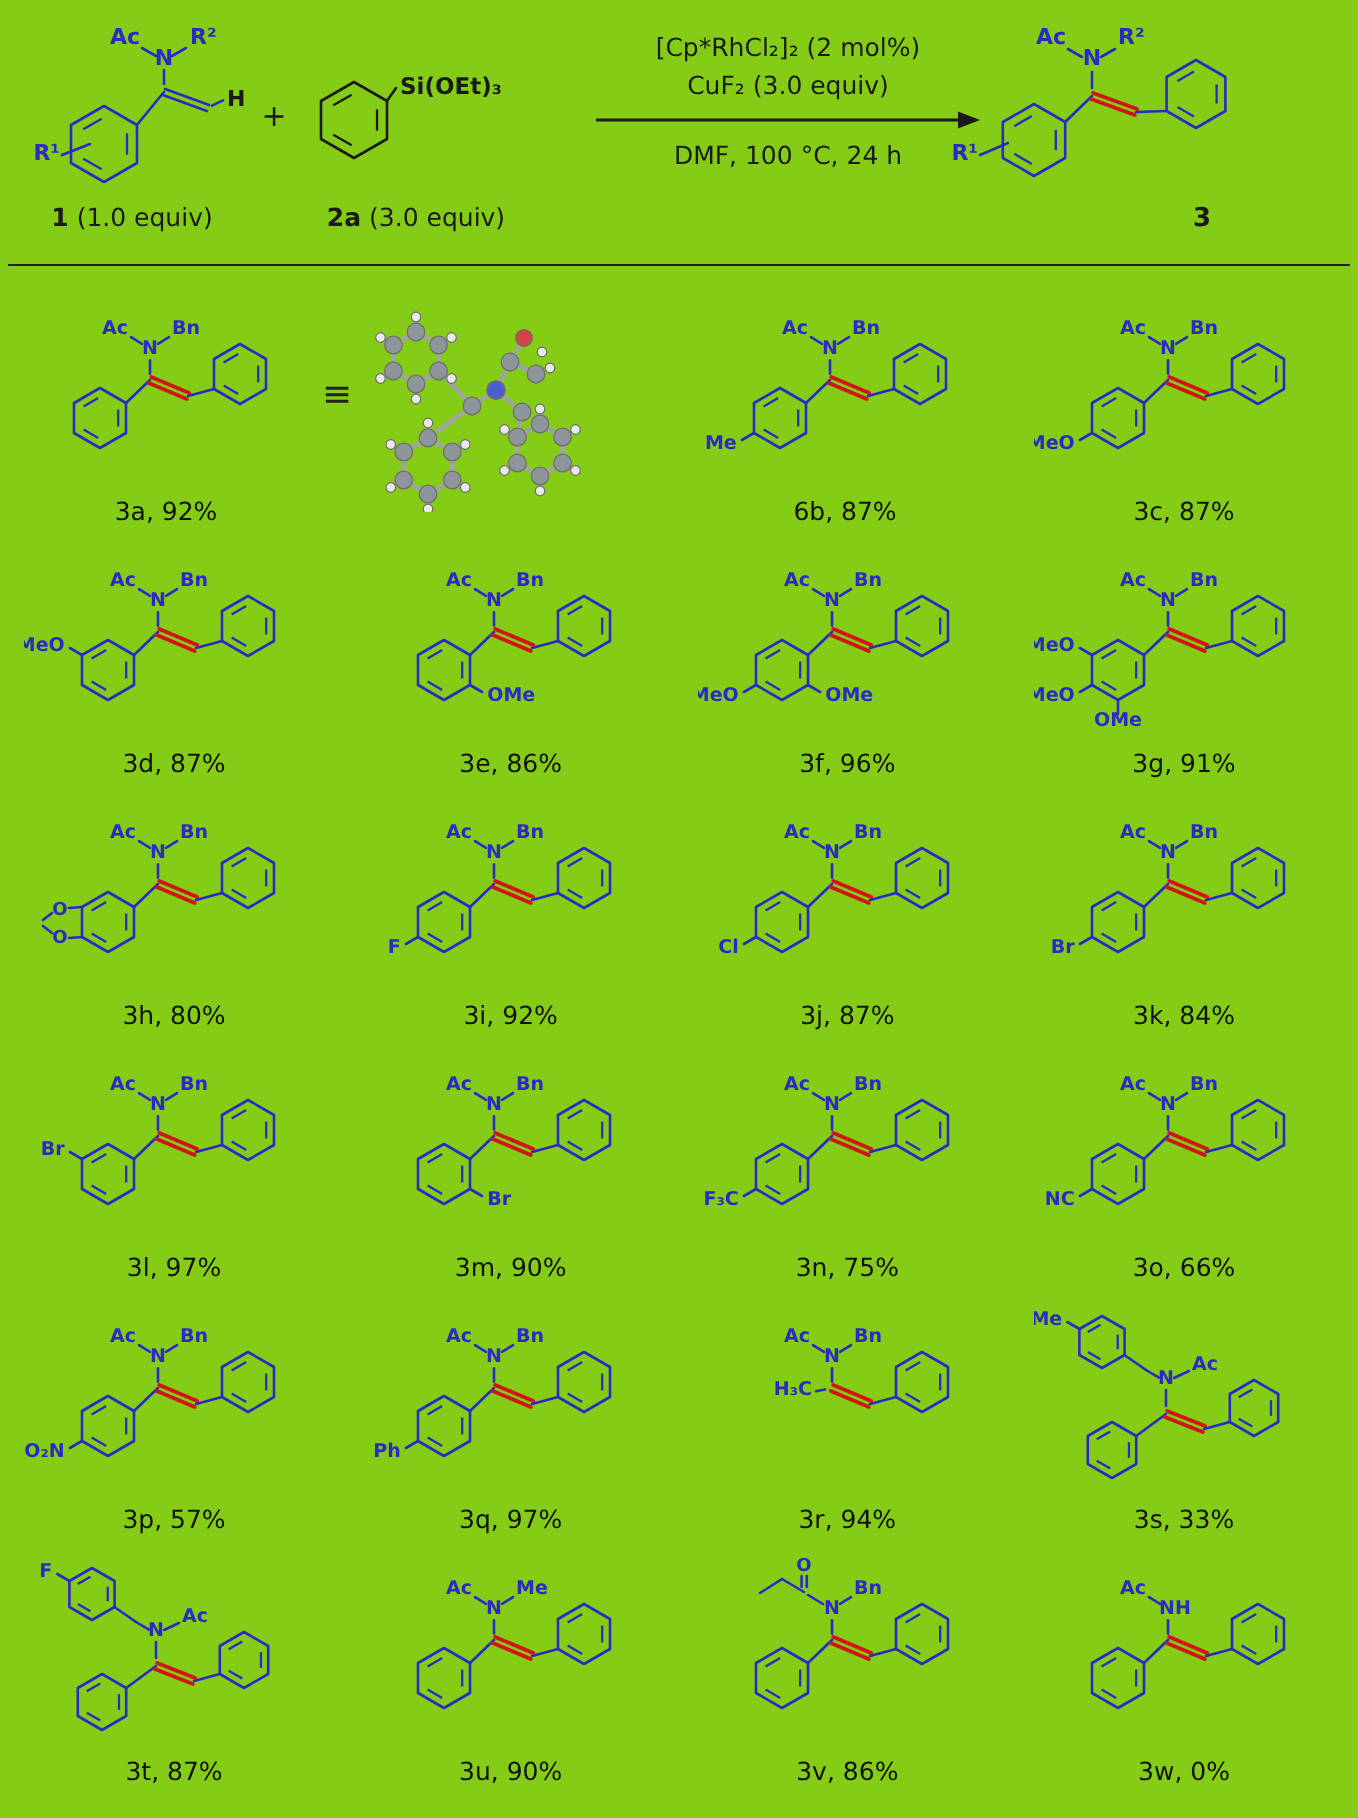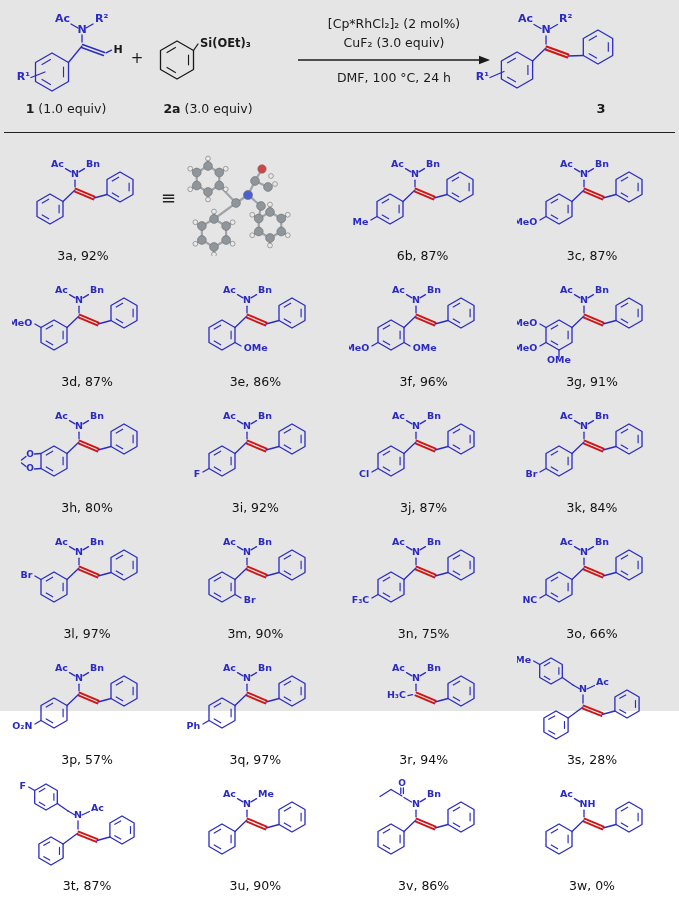--- a/index.html
+++ b/index.html
@@ -1,17 +1,17 @@
 <!DOCTYPE html>
 <html><head>
 <meta charset="utf-8">
 <style>
   html,body{margin:0;padding:0;background:#ffffff;}
   body{width:679px;height:909px;font-family:"DejaVu Sans","Liberation Sans",sans-serif;color:#1a1a1a;overflow:hidden;}
-  .page{width:679px;height:711px;background:#e5e5e5;}
+  .page{width:679px;height:909px;background:#84cc16;}
   svg text{font-family:"DejaVu Sans","Liberation Sans",sans-serif;}
   .divider{border:none;border-top:1.3px solid #222;margin:1px 4px 0 4px;}
   #grid{padding:4px 8px 0 8px;}
   .row{display:flex;justify-content:space-between;margin-top:9px;}
   .cell{width:158px;display:flex;flex-direction:column;align-items:center;}
   .cell.wide{width:324px;flex-direction:row;align-items:center;justify-content:flex-start;}
   .wcol{display:flex;flex-direction:column;align-items:center;}
   .plabel{font-size:12.5px;color:#111;margin-top:0;white-space:nowrap;}
   .pid{font-weight:normal;}
   .equiv{font-size:18px;color:#222;margin:0 5px 14px 3px;}
@@ -658,21 +658,21 @@
             <line x1="31.361655938621254" y1="69.61" x2="38.15129510429125" y2="65.69" stroke="#2b2bc4" stroke-width="1.15"></line>
             <line x1="66" y1="57" x2="51.124355652982146" y2="68" stroke="#2b2bc4" stroke-width="1.3" stroke-linecap="round"></line>
             <line x1="65.41253354442232" y1="58.488248354130114" x2="84.41253354442232" y2="65.98824835413012" stroke="#d21414" stroke-width="1.9" stroke-linecap="round"></line>
             <line x1="66.58746645557768" y1="55.511751645869886" x2="85.58746645557768" y2="63.011751645869886" stroke="#d21414" stroke-width="1.9" stroke-linecap="round"></line>
             <polygon points="122.1,47.0 122.1,61.0 110.0,68.0 97.9,61.0 97.9,47.0 110.0,40.0" fill="none" stroke="#2b2bc4" stroke-width="1.3" stroke-linejoin="round"></polygon>
             <line x1="118.4870489570875" y1="50.08" x2="118.4870489570875" y2="57.92" stroke="#2b2bc4" stroke-width="1.15"></line>
             <line x1="109.15129510429125" y1="63.309999999999995" x2="102.36165593862125" y2="59.39" stroke="#2b2bc4" stroke-width="1.15"></line>
             <line x1="102.36165593862125" y1="48.61" x2="109.15129510429125" y2="44.690000000000005" stroke="#2b2bc4" stroke-width="1.15"></line>
             <line x1="85" y1="64.5" x2="97.87564434701785" y2="61" stroke="#2b2bc4" stroke-width="1.3" stroke-linecap="round"></line>
           </svg>
-          <div class="plabel"><span class="pid">3s</span><span class="pyld">, 28%</span></div>
+          <div class="plabel"><span class="pid">3s</span><span class="pyld">, 33%</span></div>
         </div>
       </div>
       <div class="row">
         <div class="cell">
           <svg width="150" height="102" viewBox="0 0 150 102">
             <polygon points="45.3,14.5 45.3,27.5 34.0,34.0 22.7,27.5 22.7,14.5 34.0,8.0" fill="none" stroke="#2b2bc4" stroke-width="1.3" stroke-linejoin="round"></polygon>
             <line x1="41.88083117443839" y1="17.36" x2="41.88083117443839" y2="24.64" stroke="#2b2bc4" stroke-width="1.15"></line>
             <line x1="33.21191688255616" y1="29.645000000000003" x2="26.90725194300545" y2="26.005000000000003" stroke="#2b2bc4" stroke-width="1.15"></line>
             <line x1="26.90725194300545" y1="15.995" x2="33.21191688255616" y2="12.355" stroke="#2b2bc4" stroke-width="1.15"></line>
             <line x1="22.7416697508023" y1="14.499999999999998" x2="16.67949192431123" y2="10.999999999999996" stroke="#2b2bc4" stroke-width="1.3" stroke-linecap="round"></line>

